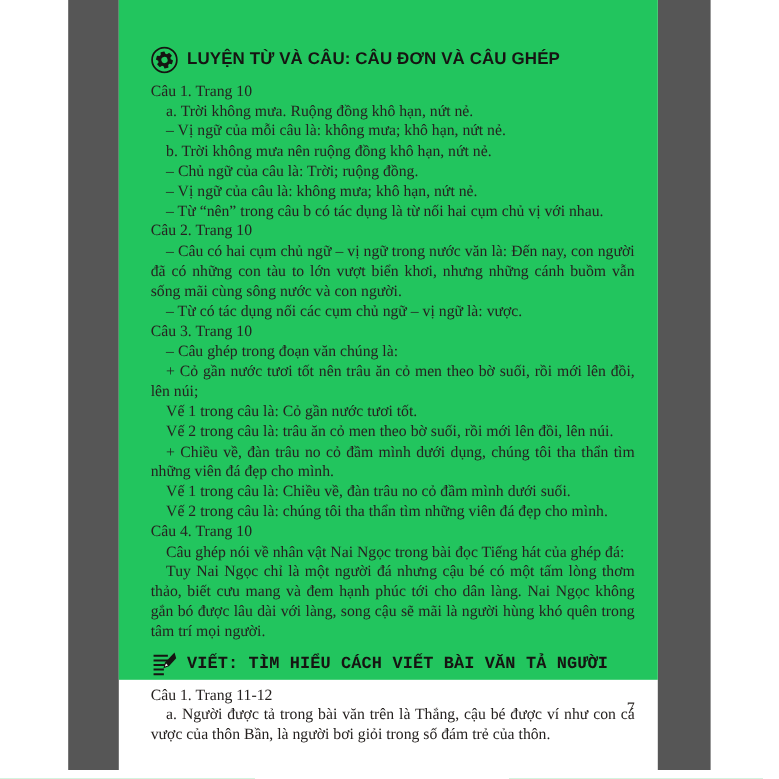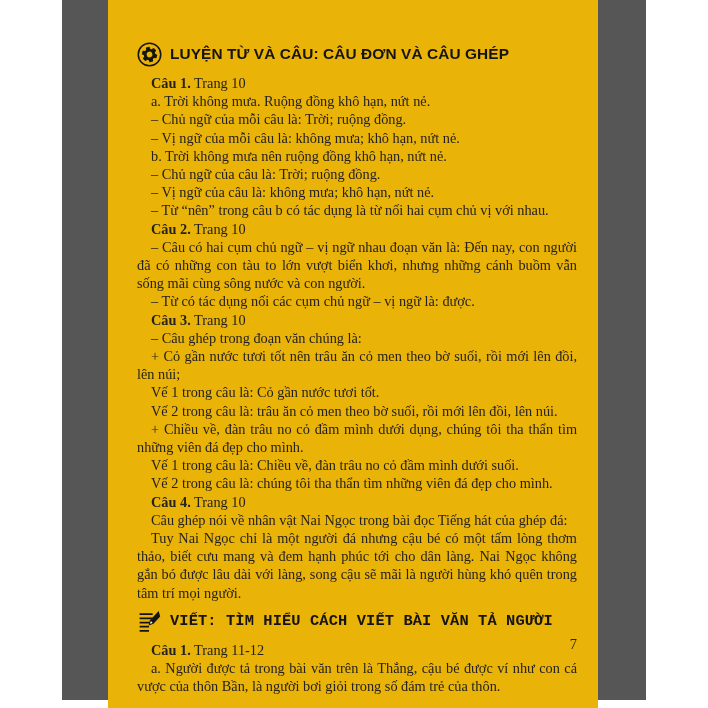--- a/index.html
+++ b/index.html
@@ -5,42 +5,42 @@
   html,body{margin:0;padding:0;}
   body{
     width:708px;height:708px;position:relative;overflow:hidden;
     background:#ffffff;
     font-family:"Liberation Serif","DejaVu Serif",serif;
   }
   .strip{position:absolute;top:0;height:700px;background:#565656;}
   #strip-left{left:62px;width:46px;}
   #strip-right{left:598px;width:48px;}
   #book-page{
-    position:absolute;left:108px;top:0;width:490px;height:708px;
-    background:#eab308;
+    position:absolute;left:108px;top:0;width:490px;height:618px;
+    background:#22c55e;
   }
   #page-content{
     position:absolute;left:29px;top:42px;width:440px;
     color:#262220;font-size:14.3px;line-height:18.2px;
   }
   .section-header{
     display:flex;align-items:center;gap:8px;
     font-family:"Liberation Sans","DejaVu Sans",sans-serif;
     font-weight:bold;font-size:15.4px;color:#161412;
     margin:0 0 7px 0;letter-spacing:.1px;white-space:nowrap;
   }
   .section-header.later{margin-top:7px;font-family:Liberation Mono, monospace;}
   .section-header .icon{
     width:25px;height:25px;flex:0 0 auto;display:inline-flex;
     align-items:center;justify-content:center;
   }
   .section-header .icon svg{width:100%;height:100%;display:block;}
   p.line{margin:0;text-align:justify;text-indent:14px;}
   p.label{margin:0;text-indent:0;}
-  .b{font-weight:bold;margin-left:14px;}
+  .b{font-weight:normal;}
   .i{}
   #page-number{
     position:absolute;left:29px;top:636px;width:440px;
     text-align:right;font-size:14.5px;color:#2b2724;
   }
 </style>
 </head>
 <body>
 
 <div class="strip" id="strip-left"></div>
@@ -54,29 +54,28 @@
             <circle cx="12" cy="12" r="10.8" fill="none" stroke="#161412" stroke-width="1.5"></circle>
             <g transform="rotate(-14 12 12) translate(2.9 2.9) scale(0.76)">
               <path fill="#161412" d="M19.14 12.94c.04-.3.06-.61.06-.94s-.02-.64-.07-.94l2.03-1.58a.49.49 0 0 0 .12-.61l-1.92-3.32a.49.49 0 0 0-.59-.22l-2.39.96a7 7 0 0 0-1.62-.94l-.36-2.54a.48.48 0 0 0-.48-.41h-3.84a.48.48 0 0 0-.47.41l-.36 2.54c-.59.24-1.13.57-1.62.94l-2.39-.96a.49.49 0 0 0-.59.22L2.74 8.87a.48.48 0 0 0 .12.61l2.03 1.58c-.05.3-.09.63-.09.94s.02.64.07.94l-2.03 1.58a.49.49 0 0 0-.12.61l1.92 3.32c.12.22.37.29.59.22l2.39-.96c.5.38 1.03.7 1.62.94l.36 2.54c.05.24.24.41.48.41h3.84c.24 0 .44-.17.47-.41l.36-2.54c.59-.24 1.13-.56 1.62-.94l2.39.96c.22.08.47 0 .59-.22l1.92-3.32a.49.49 0 0 0-.12-.61l-2.01-1.58zM12 15.6A3.6 3.6 0 1 1 12 8.4a3.6 3.6 0 0 1 0 7.2z"></path>
             </g>
           </svg>
         </span>
         <span>LUYỆN TỪ VÀ CÂU: CÂU ĐƠN VÀ CÂU GHÉP</span>
       </div>
       <p class="label"><span class="b">Câu 1.</span><span> Trang 10</span></p>
       <p class="line"><span>a. </span><span class="i">Trời không mưa. Ruộng đồng khô hạn, nứt nẻ.</span></p>
-      <p class="line"><span>– Chủ ngữ của mỗi câu là: </span><span class="i">Trời; ruộng đồng.</span></p>
       <p class="line"><span>– Vị ngữ của mỗi câu là: </span><span class="i">không mưa; khô hạn, nứt nẻ.</span></p>
       <p class="line"><span>b. </span><span class="i">Trời không mưa nên ruộng đồng khô hạn, nứt nẻ.</span></p>
       <p class="line"><span>– Chủ ngữ của câu là: </span><span class="i">Trời; ruộng đồng.</span></p>
       <p class="line"><span>– Vị ngữ của câu là: </span><span class="i">không mưa; khô hạn, nứt nẻ.</span></p>
       <p class="line"><span>– Từ </span><span class="i">“nên”</span><span> trong câu b có tác dụng là từ nối hai cụm chủ vị với nhau.</span></p>
       <p class="label"><span class="b">Câu 2.</span><span> Trang 10</span></p>
-      <p class="line"><span>– Câu có hai cụm chủ ngữ – vị ngữ nhau đoạn văn là: </span><span class="i">Đến nay, con người đã có những con tàu to lớn vượt biển khơi, nhưng những cánh buồm vẫn sống mãi cùng sông nước và con người.</span></p>
-      <p class="line"><span>– Từ có tác dụng nối các cụm chủ ngữ – vị ngữ là: </span><span class="i">được.</span></p>
+      <p class="line"><span>– Câu có hai cụm chủ ngữ – vị ngữ trong nước văn là: </span><span class="i">Đến nay, con người đã có những con tàu to lớn vượt biển khơi, nhưng những cánh buồm vẫn sống mãi cùng sông nước và con người.</span></p>
+      <p class="line"><span>– Từ có tác dụng nối các cụm chủ ngữ – vị ngữ là: </span><span class="i">vược.</span></p>
       <p class="label"><span class="b">Câu 3.</span><span> Trang 10</span></p>
       <p class="line"><span>– Câu ghép trong đoạn văn chúng là:</span></p>
       <p class="line"><span>+ </span><span class="i">Cỏ gần nước tươi tốt nên trâu ăn cỏ men theo bờ suối, rồi mới lên đồi, lên núi;</span></p>
       <p class="line"><span>Vế 1 trong câu là: </span><span class="i">Cỏ gần nước tươi tốt.</span></p>
       <p class="line"><span>Vế 2 trong câu là: </span><span class="i">trâu ăn cỏ men theo bờ suối, rồi mới lên đồi, lên núi.</span></p>
       <p class="line"><span>+ </span><span class="i">Chiều về, đàn trâu no cỏ đầm mình dưới dụng, chúng tôi tha thẩn tìm những viên đá đẹp cho mình.</span></p>
       <p class="line"><span>Vế 1 trong câu là: </span><span class="i">Chiều về, đàn trâu no cỏ đầm mình dưới suối.</span></p>
       <p class="line"><span>Vế 2 trong câu là: </span><span class="i">chúng tôi tha thẩn tìm những viên đá đẹp cho mình.</span></p>
       <p class="label"><span class="b">Câu 4.</span><span> Trang 10</span></p>
       <p class="line"><span>Câu ghép nói về nhân vật Nai Ngọc trong bài đọc </span><span class="i">Tiếng hát của ghép đá:</span></p>

